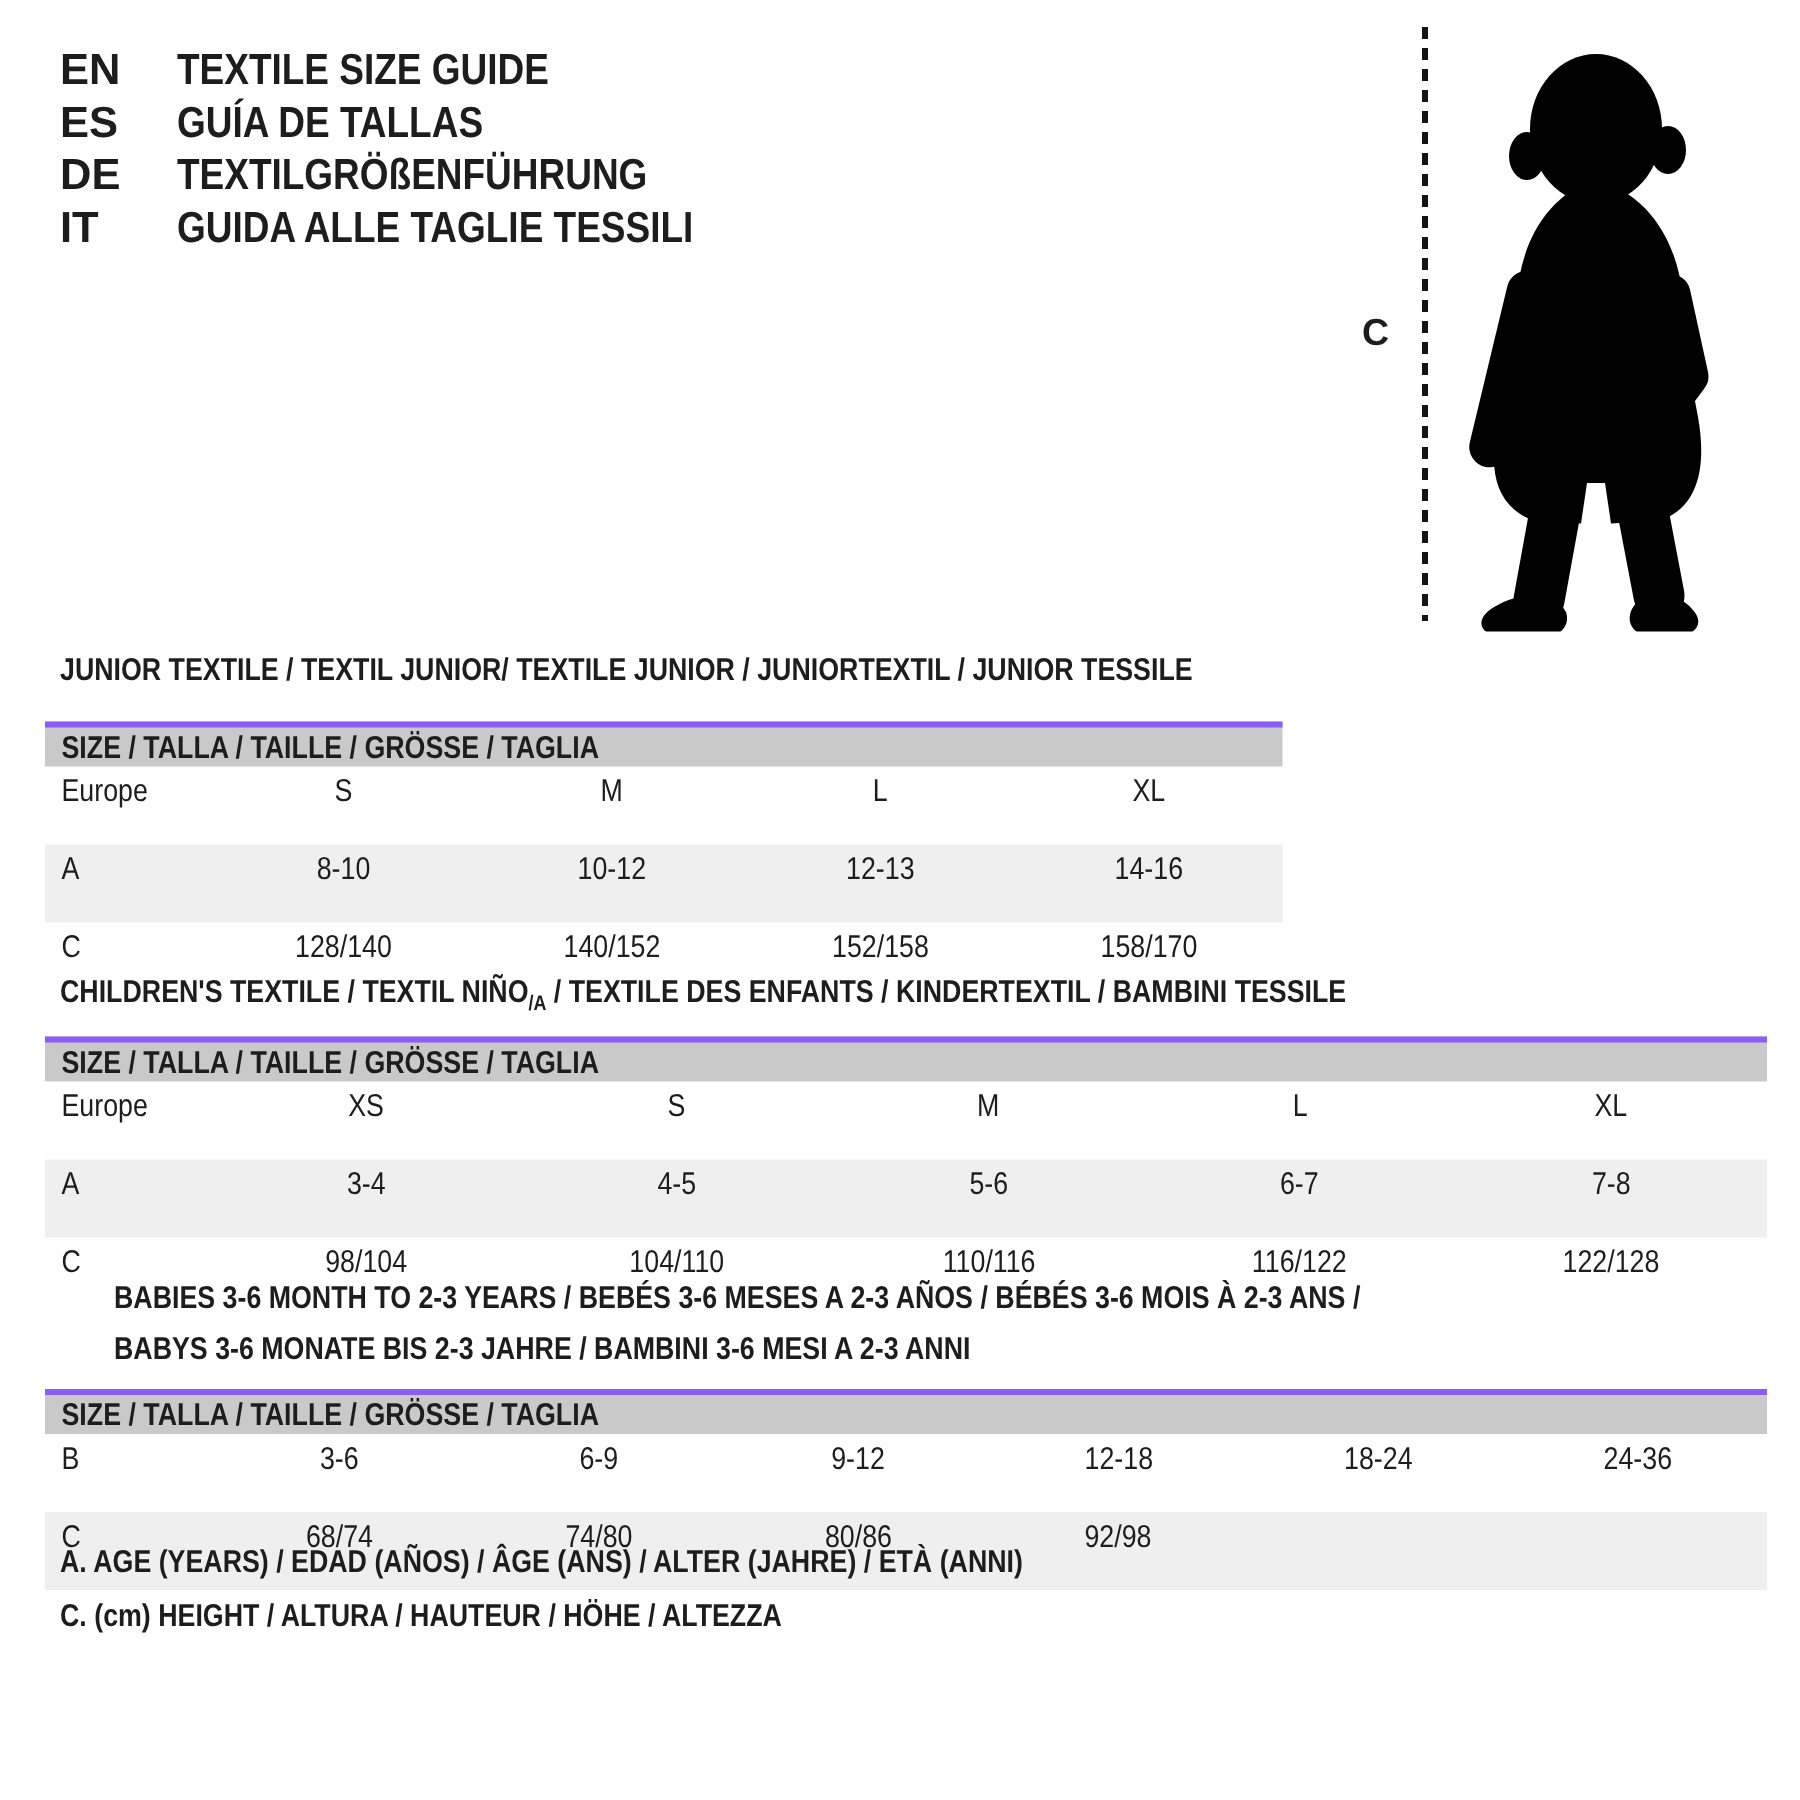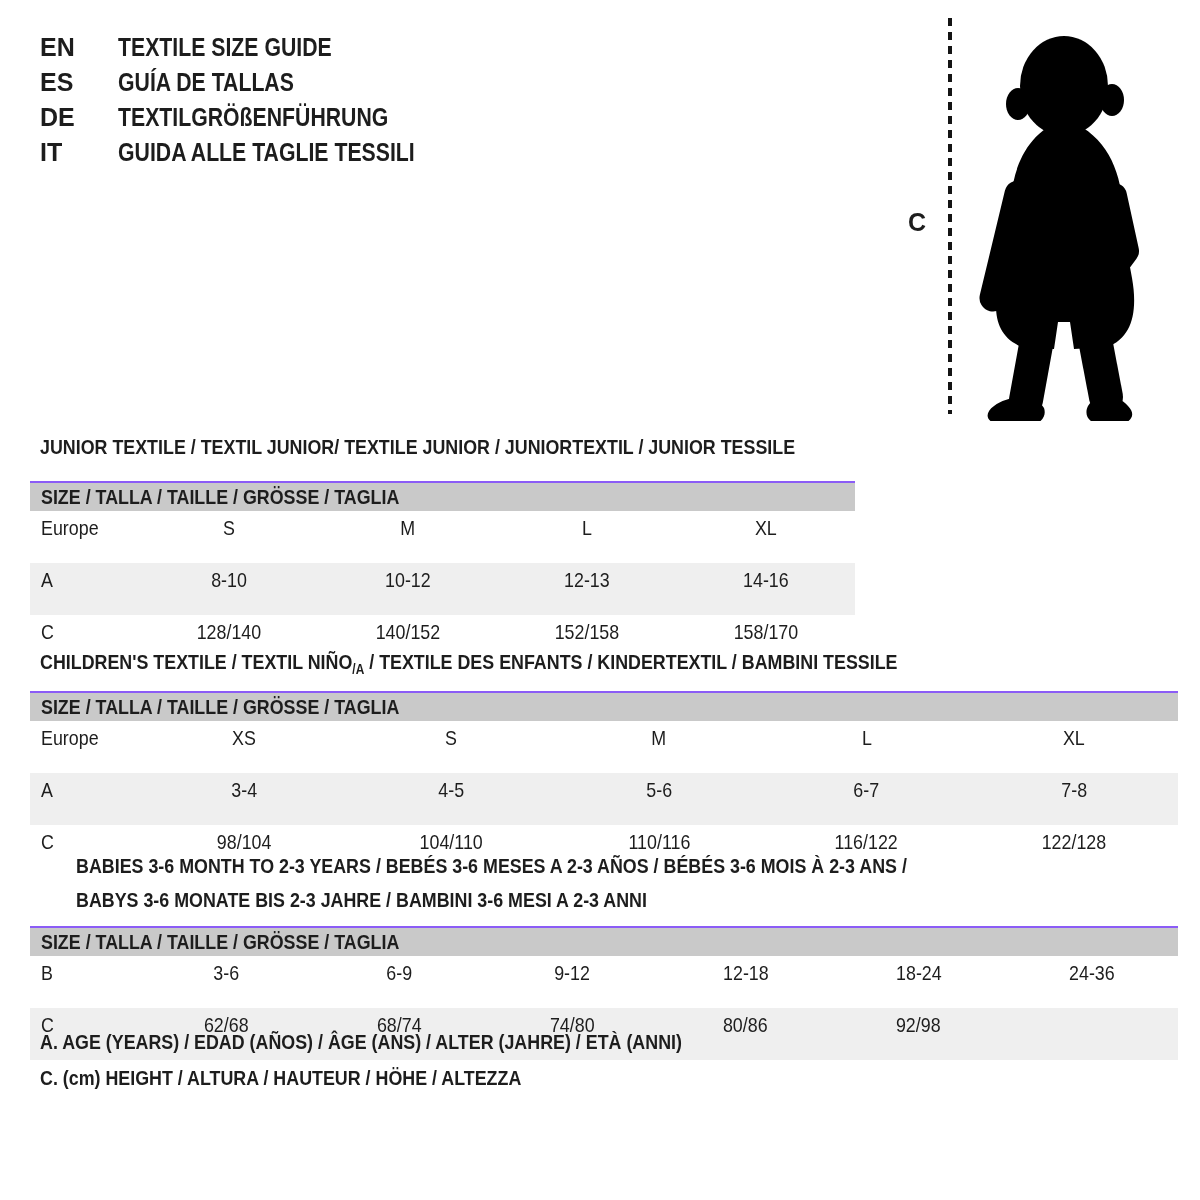--- a/index.html
+++ b/index.html
@@ -10,35 +10,35 @@
     color:#1d1d1d;
     position:relative;
     overflow:hidden;
   }
   
   .cx   { display:inline-block; transform:scaleX(0.85); transform-origin:0 50%; white-space:nowrap; }
   .cx-c { display:inline-block; transform:scaleX(0.85); transform-origin:50% 50%; white-space:nowrap; }
 
   
   .lang-block { position:absolute; left:40px; top:30px; }
-  .lang-row   { display:flex; height:35px; line-height:35px; font-weight:700; font-size:25px; }
+  .lang-row   { display:flex; height:35px; line-height:35px; font-weight:700; font-size:29px; }
   .lang-code  { width:78px; flex:0 0 78px; }
 
   
   .figure     { position:absolute; left:900px; top:0; width:280px; height:430px; }
   .dash-line  { position:absolute; left:48px; top:18px; width:4px; height:396px;
                 background:repeating-linear-gradient(to bottom,#141414 0 8px,transparent 8px 14px); }
   .c-label    { position:absolute; left:8px; top:208px; font-size:25px; font-weight:700; }
   .baby-svg   { position:absolute; left:66px; top:16px; }
 
   
   .sec-title  { position:absolute; left:40px; margin:0; font-size:21px; font-weight:700; line-height:34px; }
   .sec-title .sub { font-size:14px; vertical-align:-5px; }
   .tbl        { position:absolute; left:30px; font-size:21px; }
-  .tbl-head   { background:#c9c9c9; border-top:2px solid #8b5cf6; box-sizing:border-box;
+  .tbl-head   { background:#c9c9c9; border-top:4px solid #8b5cf6; box-sizing:border-box;
                 height:30px; line-height:27px; padding-left:11px; font-weight:700; }
   .tbl-row    { display:grid; height:52px; line-height:34px; }
   .tbl-row.alt{ background:#efefef; }
   .g4 { grid-template-columns:110px repeat(4,1fr); }
   .g5 { grid-template-columns:110px repeat(5,1fr); }
   .g6 { grid-template-columns:110px repeat(6,1fr); }
   .cell       { text-align:center; overflow:hidden; }
   .cell.lbl   { text-align:left; padding-left:11px; }
 
   .w-junior   { width:825px; }
@@ -178,21 +178,20 @@
     <span class="cell lbl"><span class="cx">B</span></span>
     <span class="cell"><span class="cx-c">3-6</span></span>
     <span class="cell"><span class="cx-c">6-9</span></span>
     <span class="cell"><span class="cx-c">9-12</span></span>
     <span class="cell"><span class="cx-c">12-18</span></span>
     <span class="cell"><span class="cx-c">18-24</span></span>
     <span class="cell"><span class="cx-c">24-36</span></span>
   </div>
   <div class="tbl-row g6 alt">
     <span class="cell lbl"><span class="cx">C</span></span>
-    <span class="cell"><span class="cx-c">62/68</span></span>
     <span class="cell"><span class="cx-c">68/74</span></span>
     <span class="cell"><span class="cx-c">74/80</span></span>
     <span class="cell"><span class="cx-c">80/86</span></span>
     <span class="cell"><span class="cx-c">92/98</span></span>
   </div>
 </div>
 
 <div class="legend">
   <div class="legend-line"><span class="cx">A. AGE (YEARS) / EDAD (AÑOS) / ÂGE (ANS) / ALTER (JAHRE) / ETÀ (ANNI)</span></div>
   <div class="legend-line"><span class="cx">C. (cm) HEIGHT / ALTURA / HAUTEUR / HÖHE / ALTEZZA</span></div>

